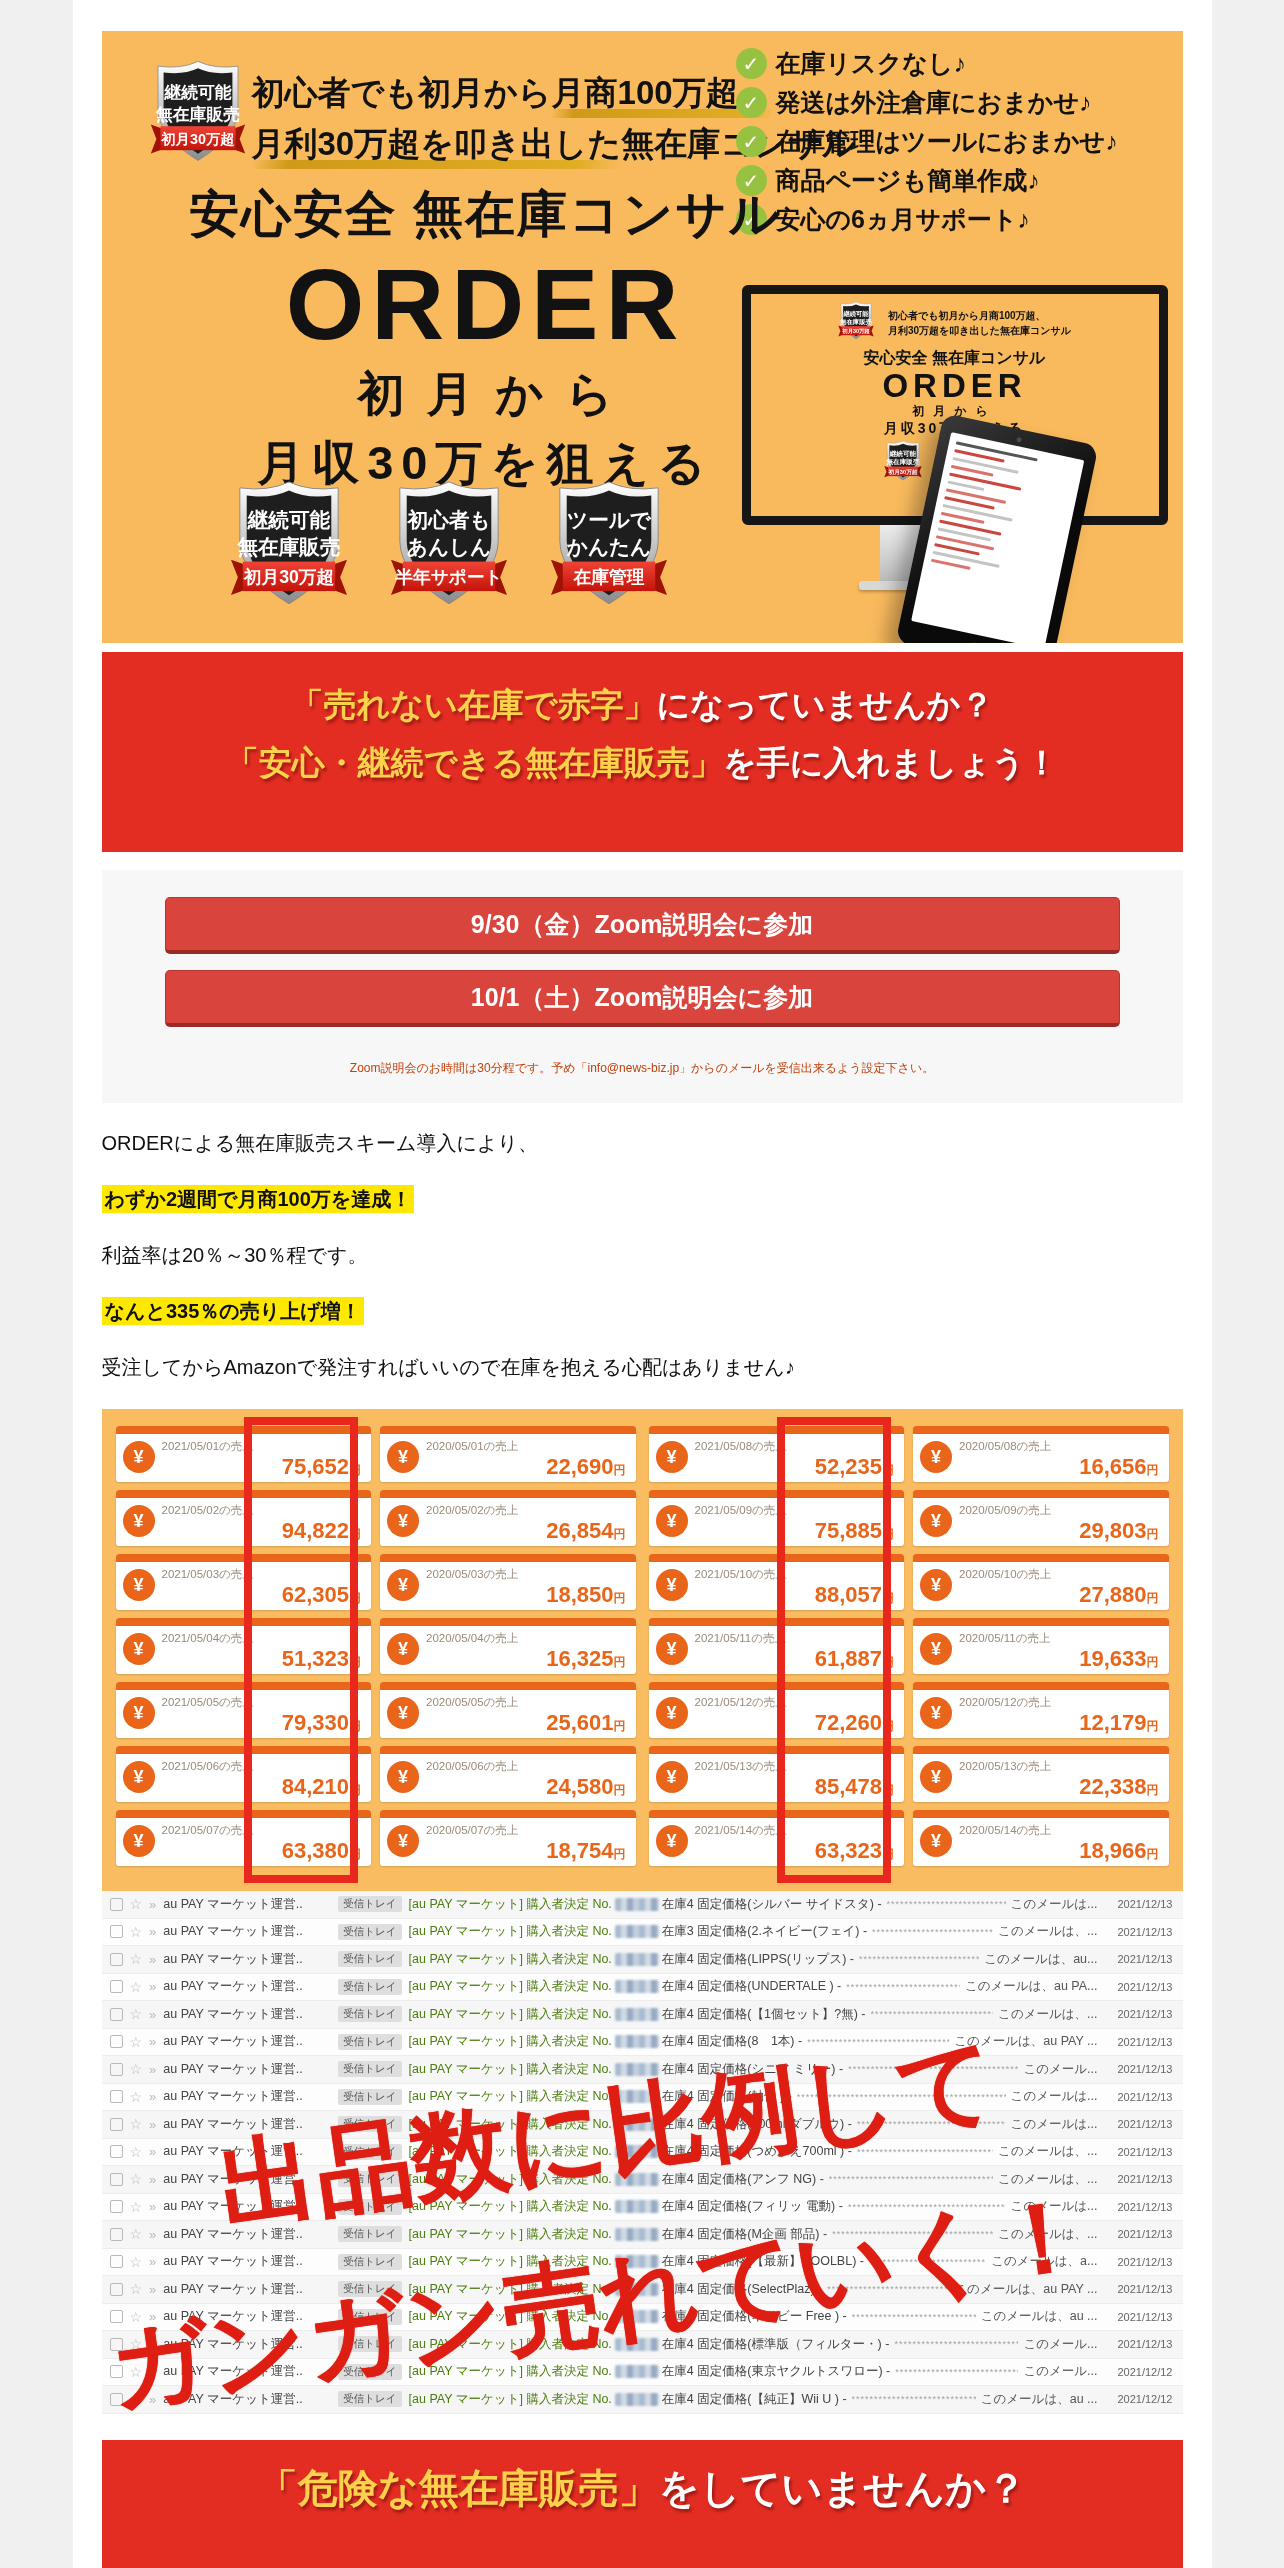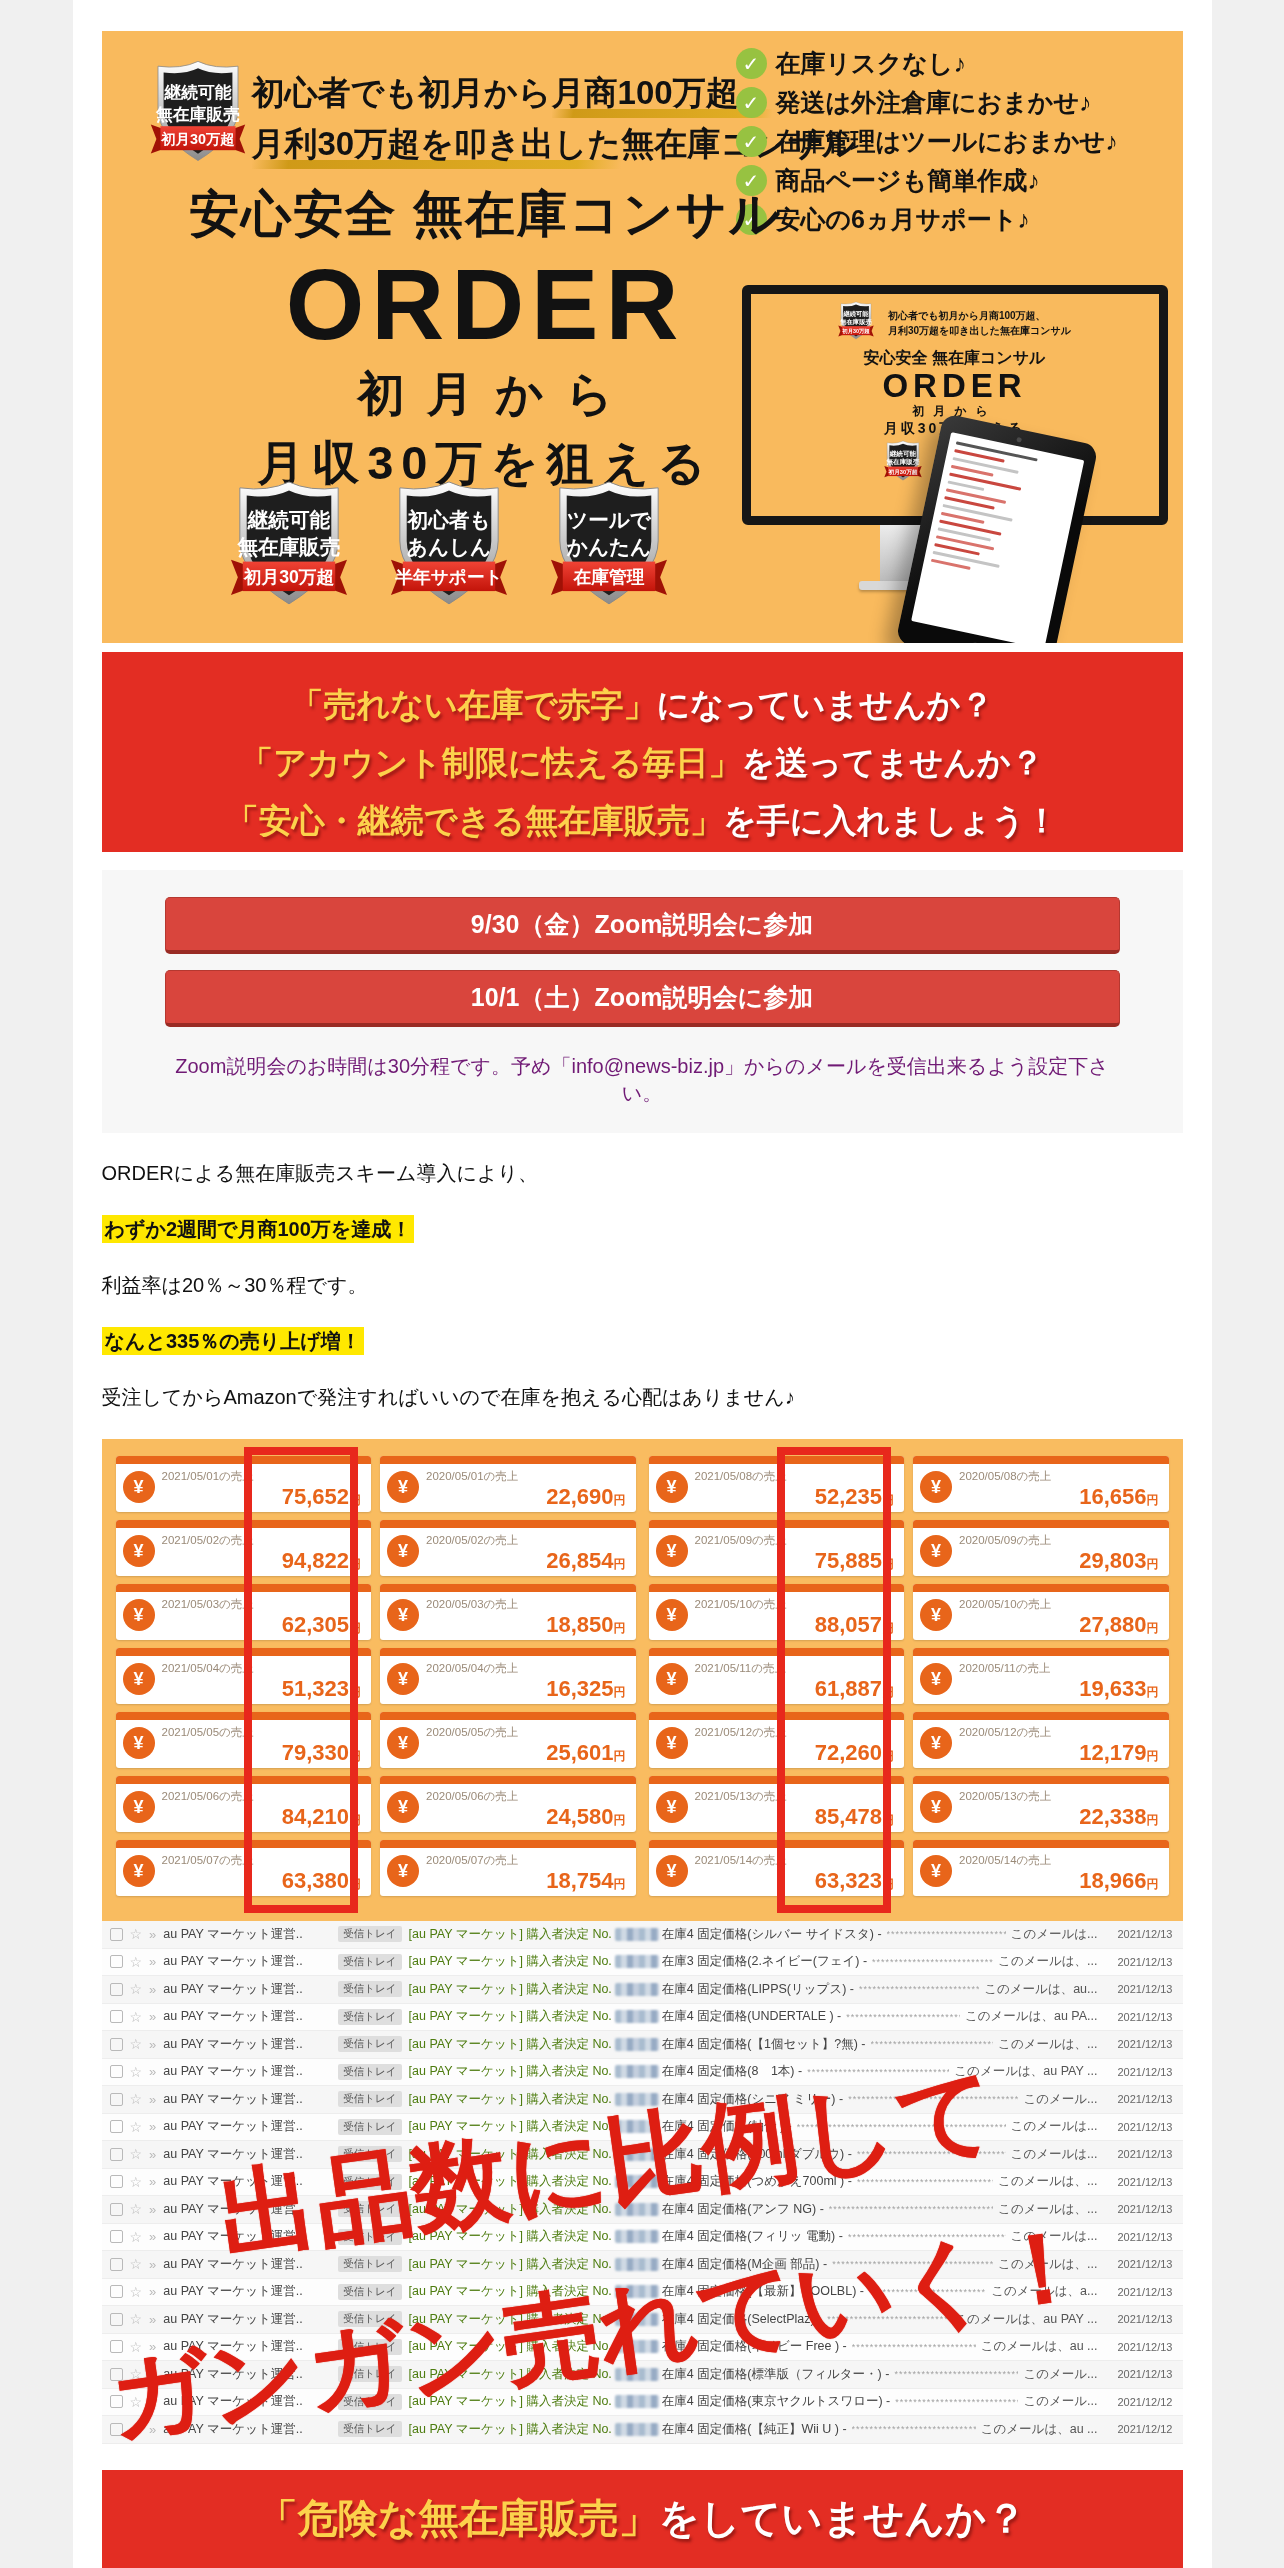--- a/index.html
+++ b/index.html
@@ -49,21 +49,21 @@
   .banner-line { font-size:33px; font-weight:900; line-height:1.75; white-space:nowrap; text-shadow:2px 3px 3px rgba(70,0,0,.45); }
   .hl-y { color:#fcd24c; } .w { color:#fff; }
   .bottom-banner { margin-top:26px; background:#e32d23; height:170px; padding-top:16px; text-align:center; }
   .bottom-banner .banner-line { font-size:40px; line-height:1.62; }
 
   
   .cta { margin-top:18px; background:#f7f7f7; padding:27px 63px 26px; }
   .cta-btn { display:block; width:100%; height:57px; background:#d9453d; border:1px solid #b53830; border-bottom:4px solid #992b24;
              border-radius:5px; color:#fff; font-size:25px; font-weight:700; margin-bottom:16px; cursor:pointer;
              font-family:"Liberation Sans","DejaVu Sans",sans-serif; }
-  .cta-note { text-align:center; font-size:20px; color:#701a75; margin-top:26px; }
+  .cta-note { text-align:center; font-size:12px; color:#c2410c; margin-top:33px; }
 
   
   .paras { margin-top:26px; }
   .paras p { font-size:20px; color:#111; line-height:28px; margin-bottom:28px; }
   .ph { background:#ffe800; padding:3px 3px; font-weight:600; }
 
   
   .sales { background:#f9bc60; padding:17px 14px; display:flex; gap:13px; }
   .panel { flex:1; position:relative; }
   .srow { display:flex; gap:9px; margin-bottom:8px; }
@@ -355,21 +355,20 @@
           <div class="tline" style="width:38%;background:#c9473f;"></div>
           <div class="tline" style="width:56%;background:#c4c4c4;"></div>
           <div class="tline" style="width:33%;background:#d9736c;"></div>
         </div>
       <div class="thome"></div>
     </div>
   </div>
 
   <div class="problem">
       <div class="banner-line"><span class="hl-y">「売れない在庫で赤字」</span><span class="w">になっていませんか？</span></div>
-      <div class="banner-line"><span class="hl-y">「アカウント制限に怯える毎日」</span><span class="w">を送ってませんか？</span></div>
       <div class="banner-line"><span class="hl-y">「安心・継続できる無在庫販売」</span><span class="w">を手に入れましょう！</span></div>
     </div>
 
   <div class="cta">
     <div id="cta-buttons">
         <button class="cta-btn">9/30（金）Zoom説明会に参加</button>
         <button class="cta-btn">10/1（土）Zoom説明会に参加</button>
       </div>
     <div class="cta-note">Zoom説明会のお時間は30分程です。予め「info@news-biz.jp」からのメールを受信出来るよう設定下さい。</div>
   </div>

